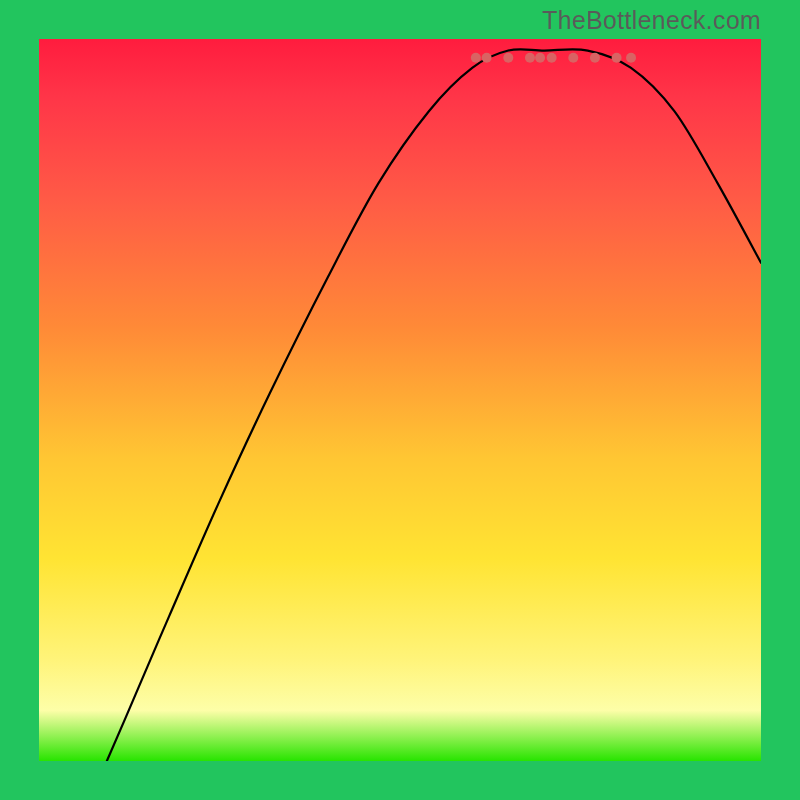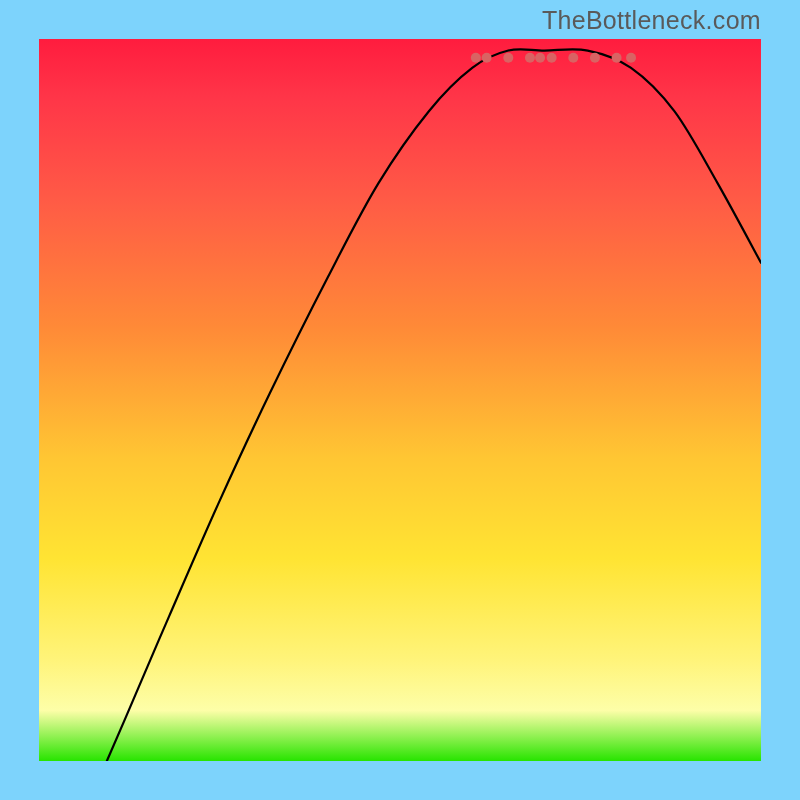--- a/index.html
+++ b/index.html
@@ -8,21 +8,21 @@
     width: 800px;
     height: 800px;
     background: #000;
     font-family: Arial, Helvetica, sans-serif;
     overflow: hidden;
   }
   .frame {
     position: relative;
     width: 800px;
     height: 800px;
-    background: #7dd3fc;
+    background: #22c55e;
   }
   .plot {
     position: absolute;
     left: 39px;
     top: 39px;
     width: 722px;
     height: 722px;
     
     background: linear-gradient(
       to bottom,

